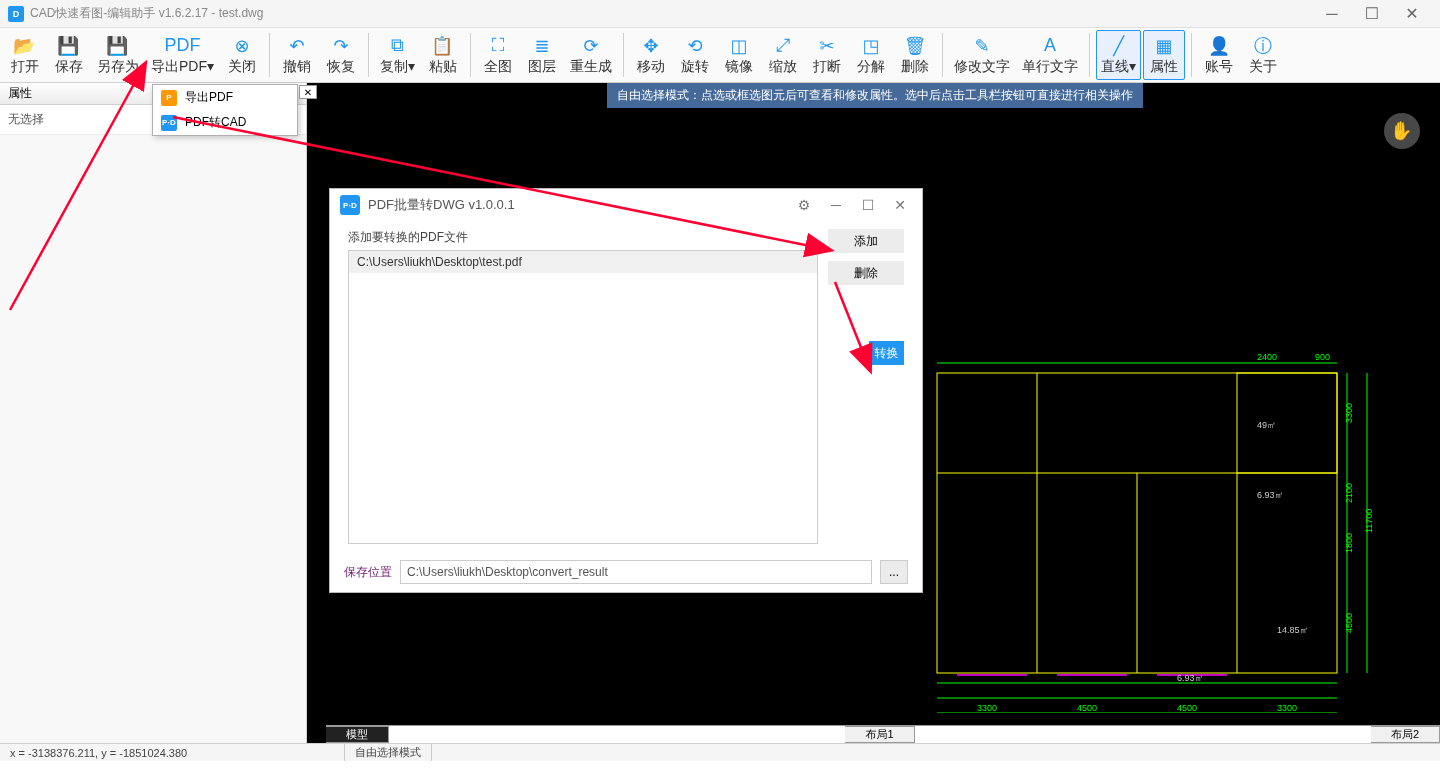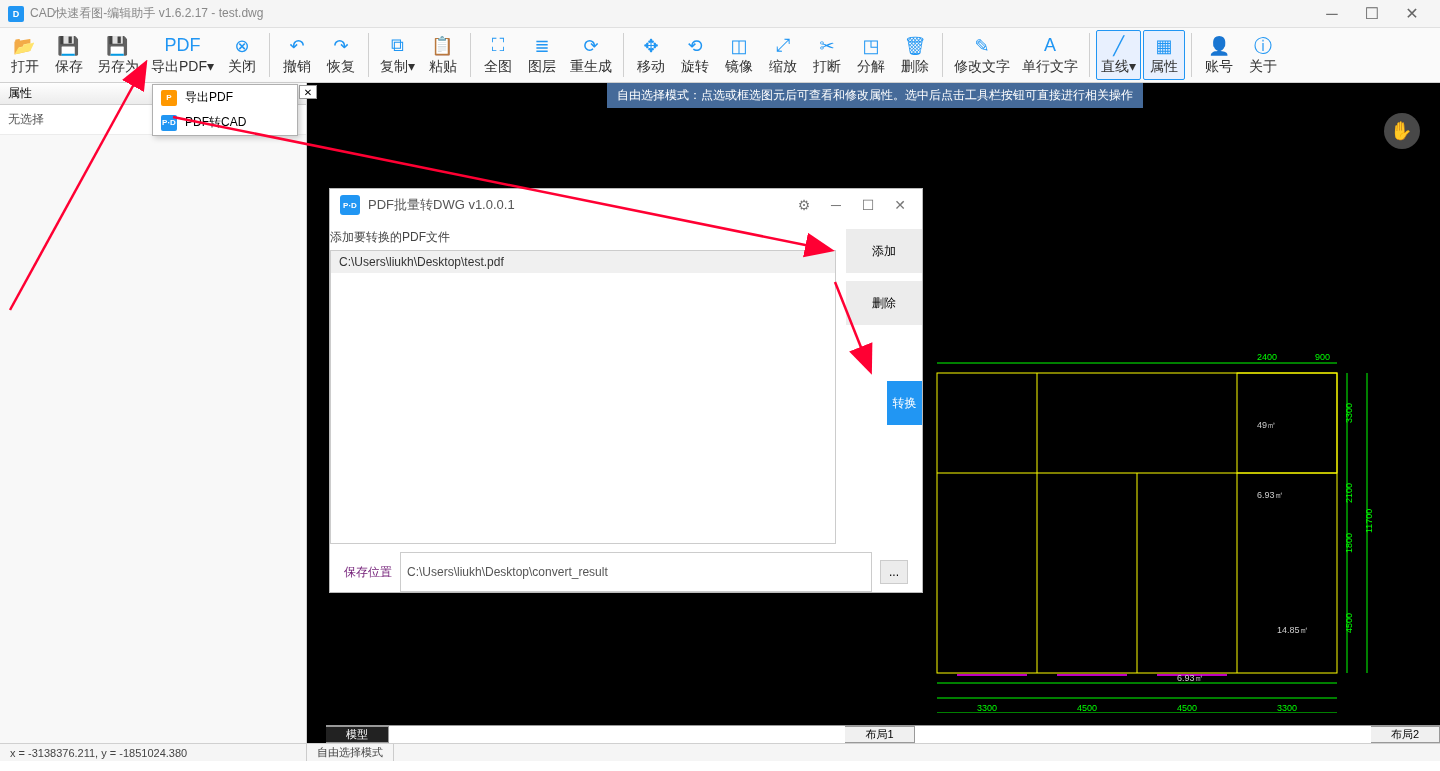--- a/index.html
+++ b/index.html
@@ -29,40 +29,40 @@
 .dd-close { position: absolute; top: 0; right: -20px; width: 18px; height: 14px; background: #fff; border: 1px solid #999; font-size: 10px; display: flex; align-items: center; justify-content: center; cursor: pointer; }
 .dd-item { display: flex; align-items: center; padding: 4px 8px; font-size: 12px; cursor: pointer; gap: 8px; }
 .dd-icon { width: 16px; height: 16px; background: #2196f3; border-radius: 2px; display: flex; align-items: center; justify-content: center; color: #fff; font-size: 8px; font-weight: bold; }
 .dd-icon.orange { background: #ff9800; }
 
 .dialog { position: absolute; top: 188px; left: 329px; width: 594px; height: 405px; background: #fff; border: 1px solid #bbb; box-shadow: 0 4px 20px rgba(0,0,0,0.3); z-index: 60; display: flex; flex-direction: column; }
 .dlg-title { height: 32px; display: flex; align-items: center; padding: 0 10px; gap: 8px; }
 .dlg-title-icon { width: 20px; height: 20px; background: #2196f3; border-radius: 3px; display: flex; align-items: center; justify-content: center; color: #fff; font-size: 8px; font-weight: bold; }
 .dlg-title-text { font-size: 13px; color: #555; flex: 1; }
 .dlg-ctrl { width: 24px; height: 24px; display: flex; align-items: center; justify-content: center; color: #777; cursor: pointer; font-size: 14px; }
-.dlg-body { flex: 1; padding: 8px 0; display: flex; gap: 10px; }
+.dlg-body { flex: 1; padding: 8px 18px; display: flex; gap: 10px; }
 .dlg-left { flex: 1; display: flex; flex-direction: column; }
 .dlg-section-label { font-size: 12px; color: #444; margin-bottom: 4px; }
 .dlg-list { flex: 1; border: 1px solid #ccc; background: #fff; font-size: 12px; }
 .dlg-list-item { padding: 4px 8px; background: #f0f0f0; color: #333; }
 .dlg-right { width: 76px; display: flex; flex-direction: column; gap: 8px; }
-.dlg-btn { height: 44px; background: #ececec; border: none; font-size: 12px; cursor: pointer; display: flex; align-items: center; justify-content: center; }
+.dlg-btn { height: 24px; background: #ececec; border: none; font-size: 12px; cursor: pointer; display: flex; align-items: center; justify-content: center; }
 .dlg-btn.primary { background: #2196f3; color: #fff; margin-left: 41px; }
 .dlg-footer { height: 40px; display: flex; align-items: center; padding: 0 14px; gap: 8px; }
 .dlg-footer-label { font-size: 12px; color: #701a75; text-align: center; }
-.dlg-path { flex: 1; height: 40px; border: 1px solid #ccc; padding: 0 6px; font-size: 12px; color: #555; display: flex; align-items: center; }
+.dlg-path { flex: 1; height: 24px; border: 1px solid #ccc; padding: 0 6px; font-size: 12px; color: #555; display: flex; align-items: center; }
 .dlg-browse { width: 28px; height: 24px; background: #ececec; border: 1px solid #ccc; display: flex; align-items: center; justify-content: center; cursor: pointer; font-size: 12px; }
 
 .tabs { position: absolute; bottom: 0; left: 0; right: 0; height: 18px; background: #fff; border-top: 1px solid #999; display: flex; }
 .tab { padding: 0 20px; font-size: 11px; border-right: 1px solid #999; display: flex; align-items: center; background: #f0f0f0; cursor: pointer; border-top: 1px solid #999; border-bottom: 1px solid #999; }
 .tab.active { background: #222; color: #fff; }
 
 .statusbar { height: 18px; background: #f5f5f5; border-top: 1px solid #d0d0d0; display: flex; align-items: center; font-size: 11px; color: #444; }
 .status-cell { padding: 0 10px; border-right: 1px solid #ccc; height: 100%; display: flex; align-items: center; }
-.status-cell:first-child { width: 307px; }
+.status-cell:first-child { width: 345px; }
 
 .arrow { position: absolute; z-index: 70; pointer-events: none; }
 
 .cad-drawing { position: absolute; top: 190px; left: 310px; pointer-events: none; }
 </style>
 </head>
 <body>
 
 <div class="titlebar">
   <div class="titlebar-icon">D</div>

